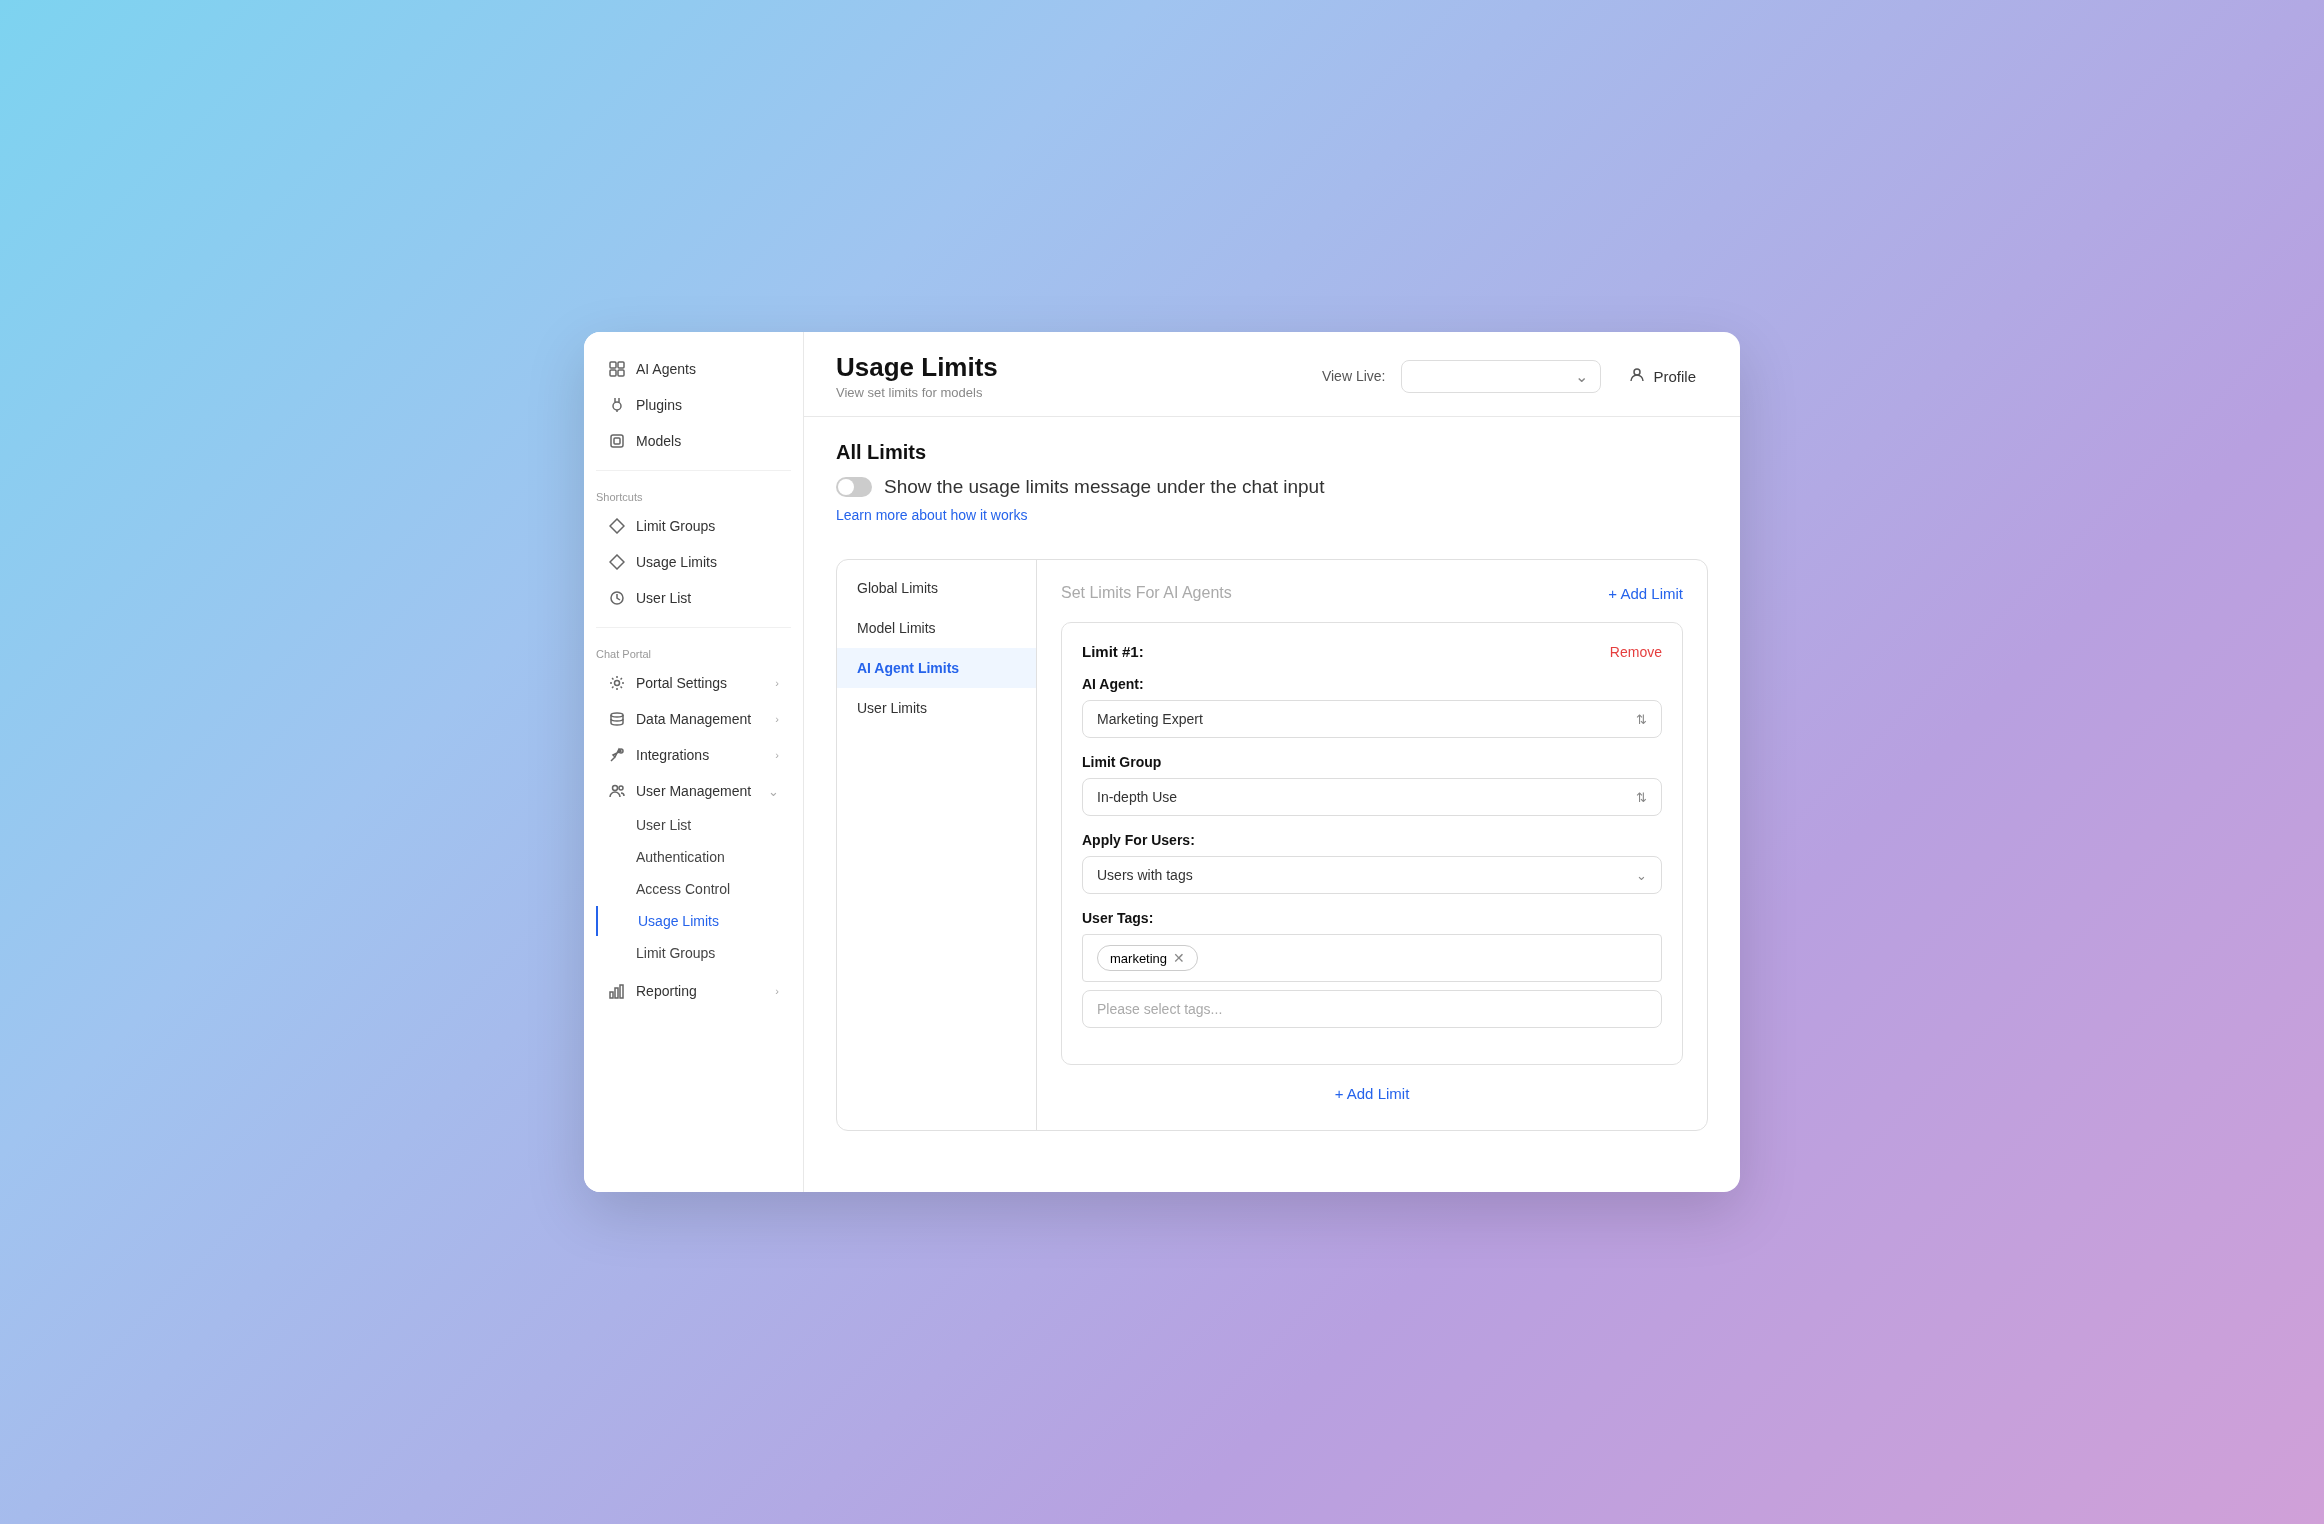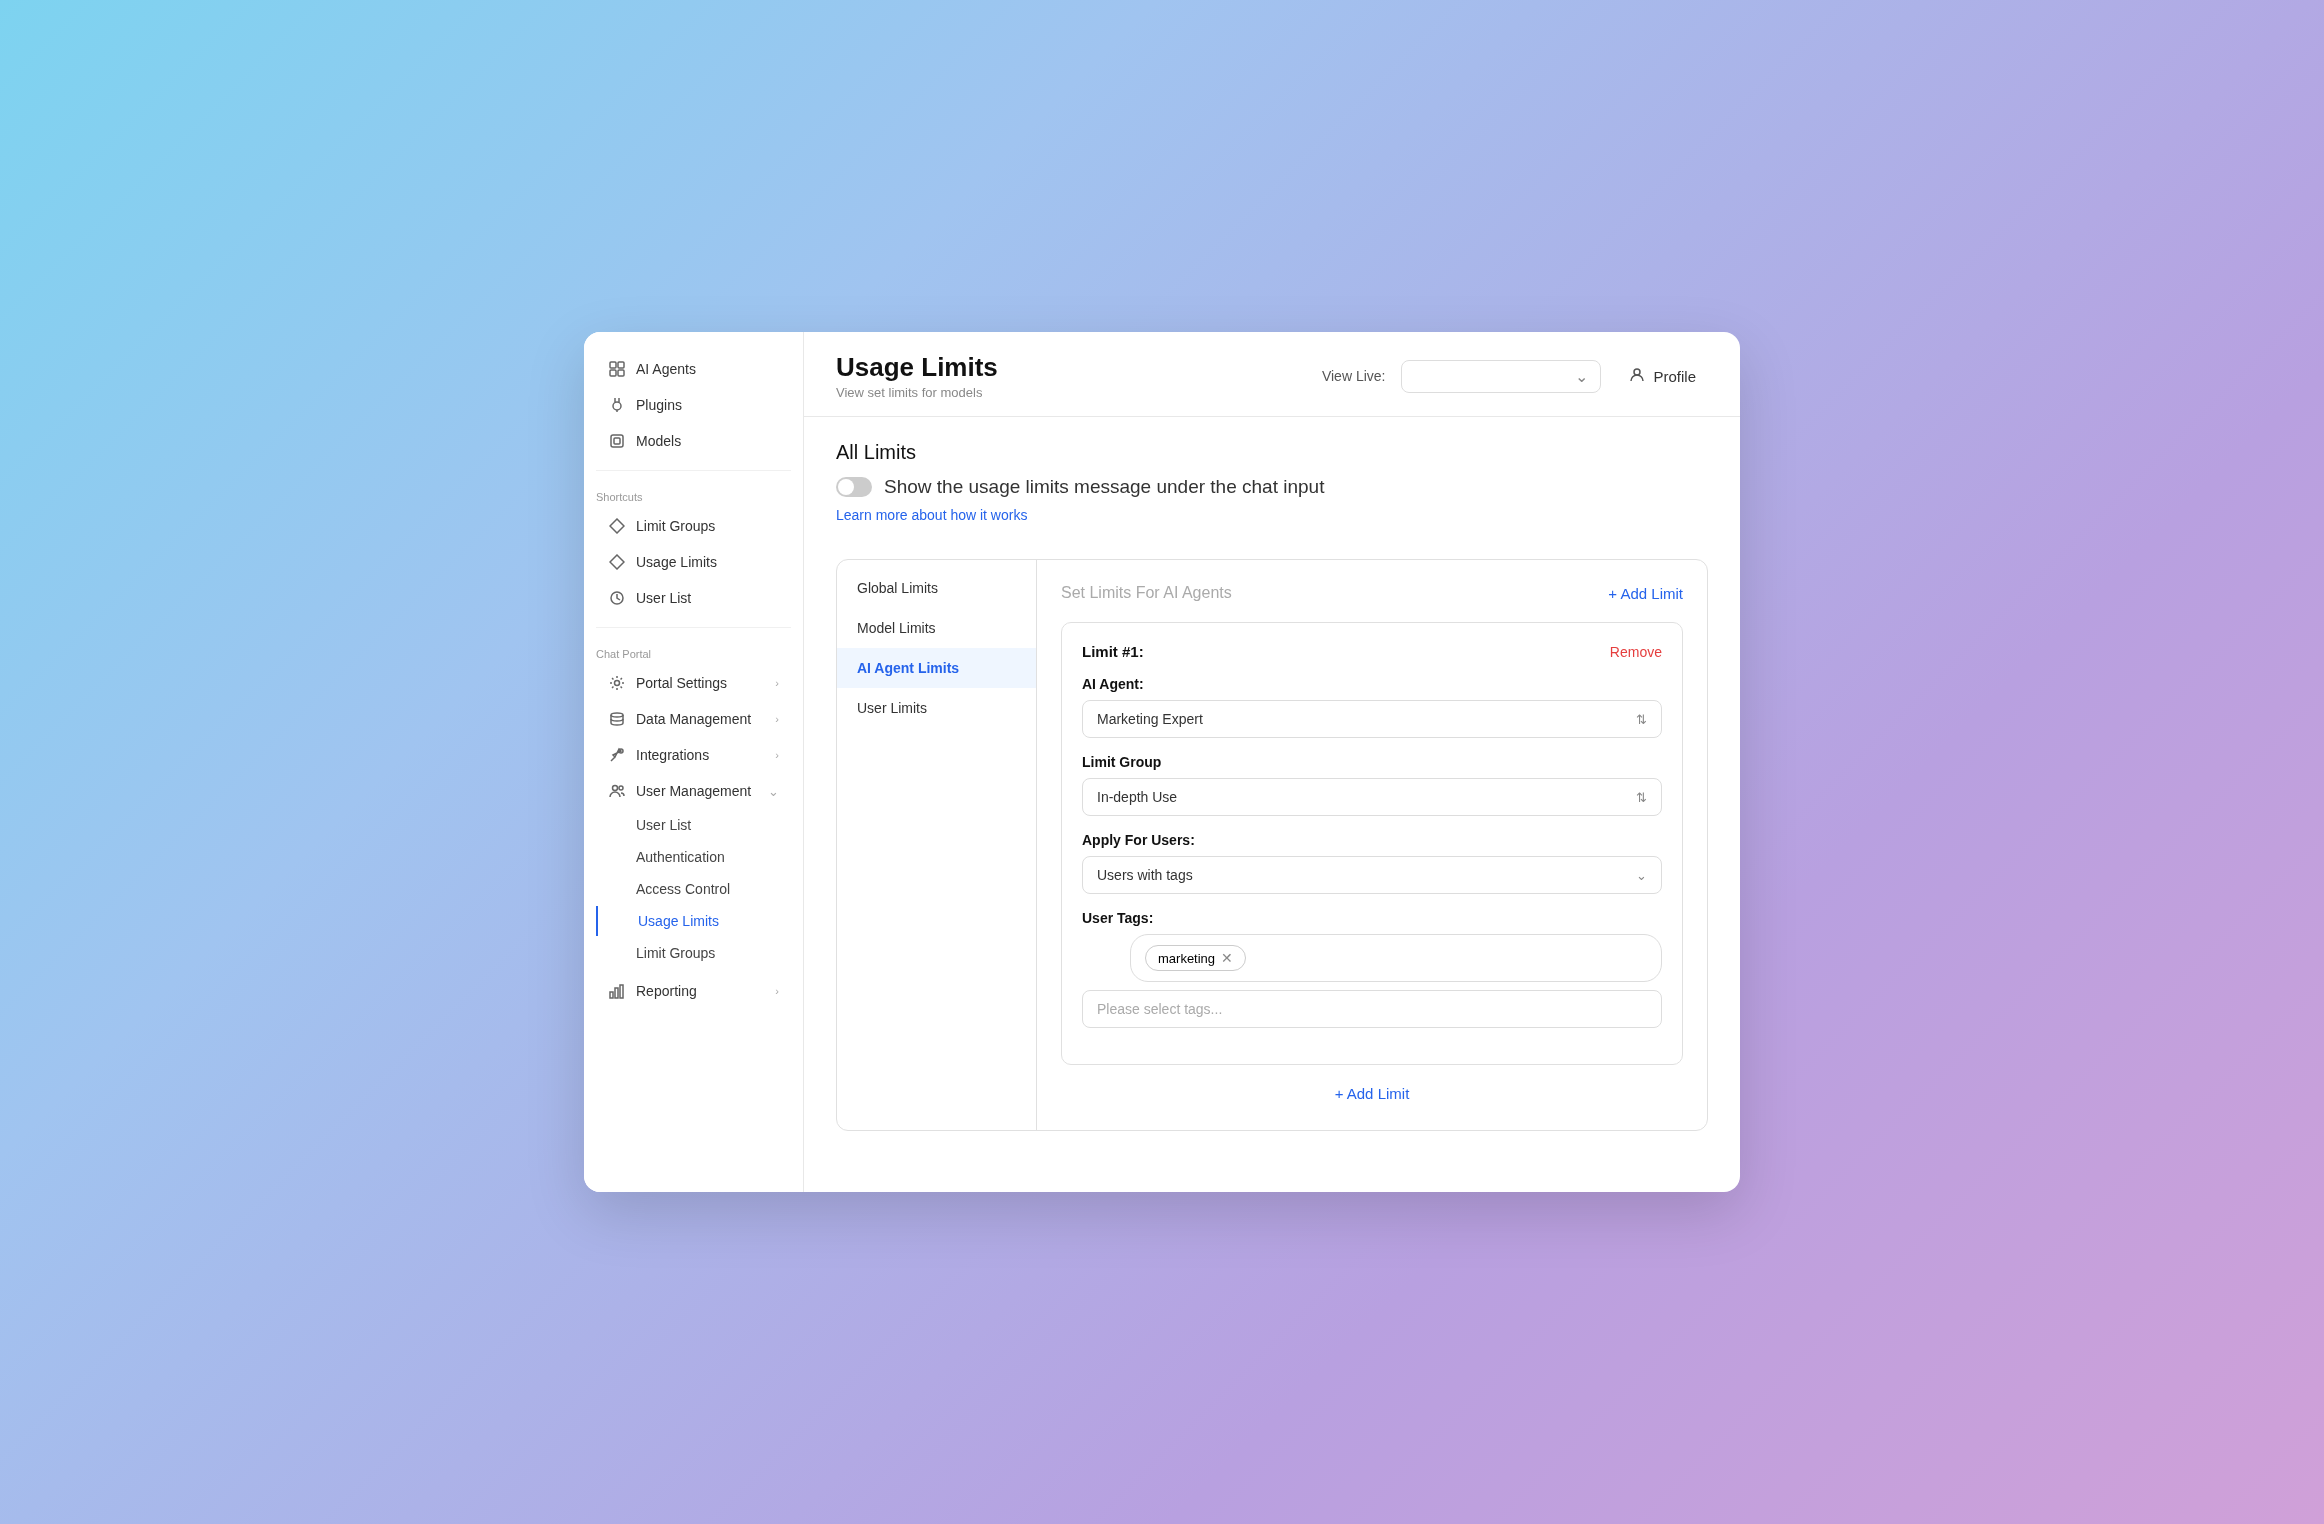--- a/index.html
+++ b/index.html
@@ -134,21 +134,21 @@
     }
 
     
     .content-area {
       flex: 1;
       padding: 24px 32px;
       overflow-y: auto;
     }
     .all-limits-title {
       font-size: 20px;
-      font-weight: 400;
+      font-weight: 700;
       color: #111;
       margin-bottom: 12px;
     }
     .toggle-row {
       display: flex;
       align-items: center;
       gap: 12px;
       margin-bottom: 8px;
     }
     .toggle {
@@ -274,29 +274,28 @@
       background: white;
       cursor: pointer;
       display: flex;
       align-items: center;
       justify-content: space-between;
     }
     .select-field .chevron { color: #888; font-size: 13px; }
 
     .tags-container {
       border: 1px solid #ddd;
-      border-radius: 18px;
+      border-radius: 4px;
       padding: 10px 14px;
       display: flex;
       flex-wrap: wrap;
       gap: 8px;
       margin-bottom: 8px;
       min-height: 44px;
       align-items: center;
-      margin-left: 48px;
     }
     .tag {
       background: white;
       border: 1px solid #ccc;
       border-radius: 20px;
       padding: 4px 12px;
       font-size: 13px;
       display: flex;
       align-items: center;
       gap: 6px;

